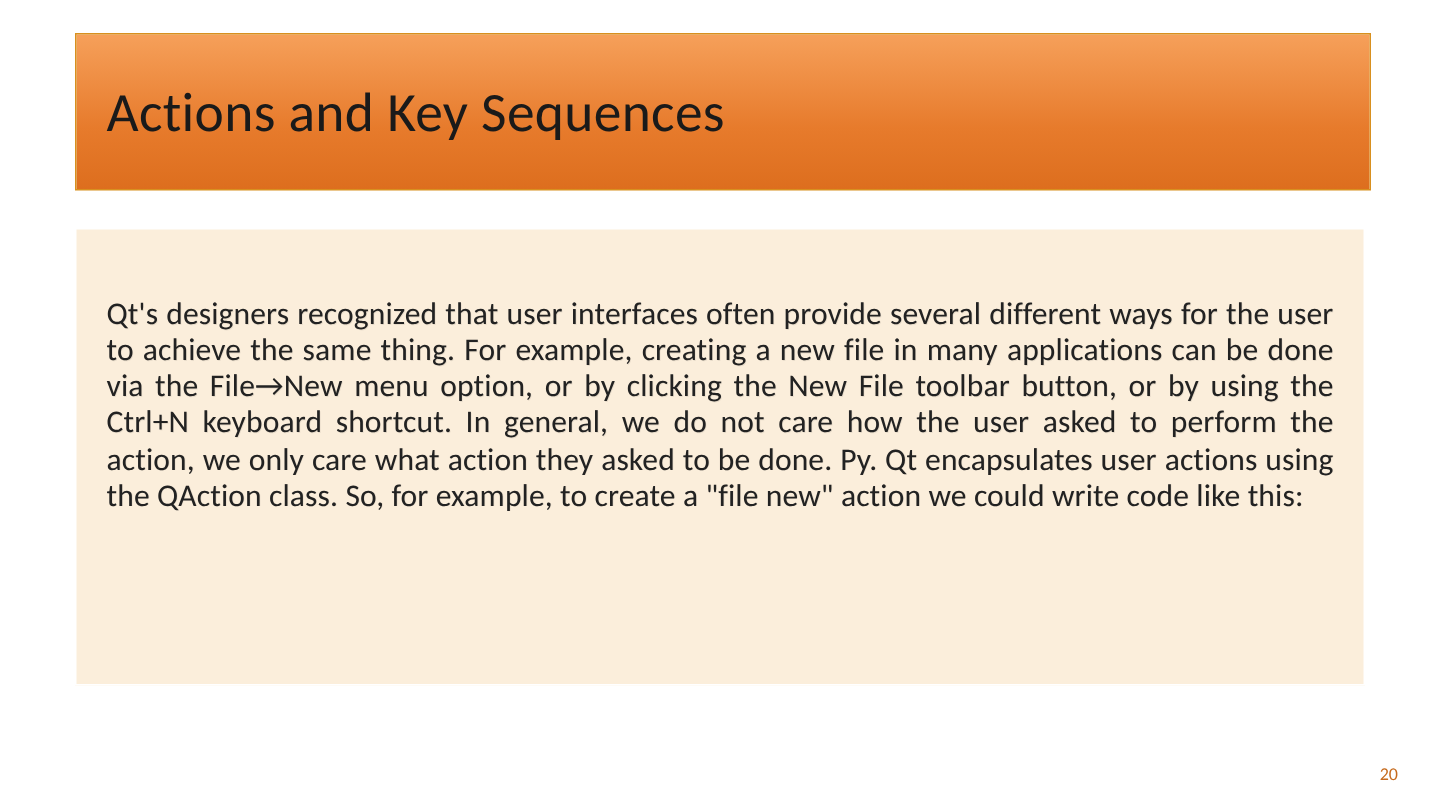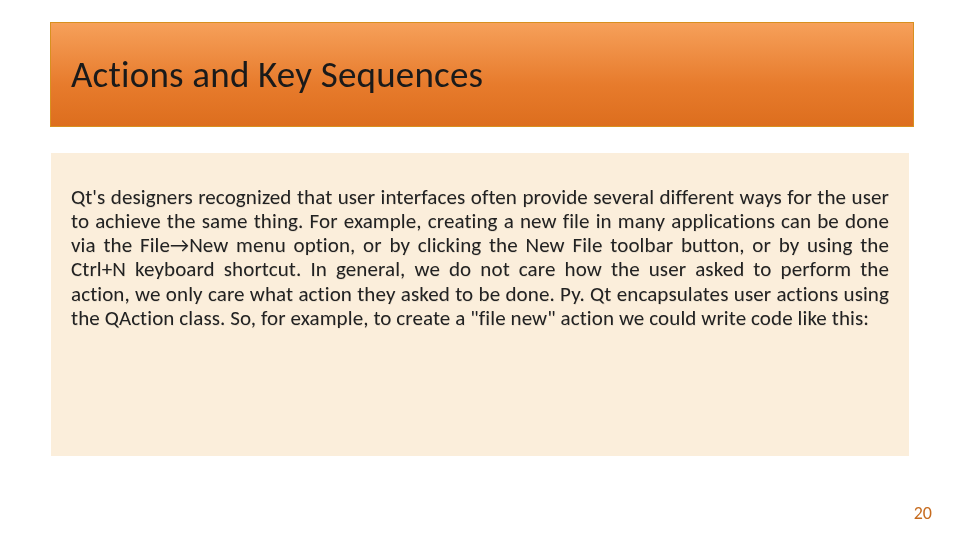--- a/index.html
+++ b/index.html
@@ -43,26 +43,27 @@
     padding: 32px 20px 16px 20px;
   }
   .body-text {
     font-size: 21px;
     line-height: 1.15;
     color: #222;
     text-align: justify;
     text-justify: inter-word;
     text-shadow: 0.5px 0.5px 0 rgba(0,0,0,0.08);
     letter-spacing: 0.1px;
+    margin-top: 12px;
   }
   .page-num {
     position: absolute;
     right: 28px;
     bottom: 16px;
-    font-size: 18px;
+    font-size: 12px;
     color: #c66b1e;
   }
 </style>
 </head>
 <body>
 
 <div class="title-bar">
   <div class="title-text">Actions and Key Sequences</div>
 </div>
 

